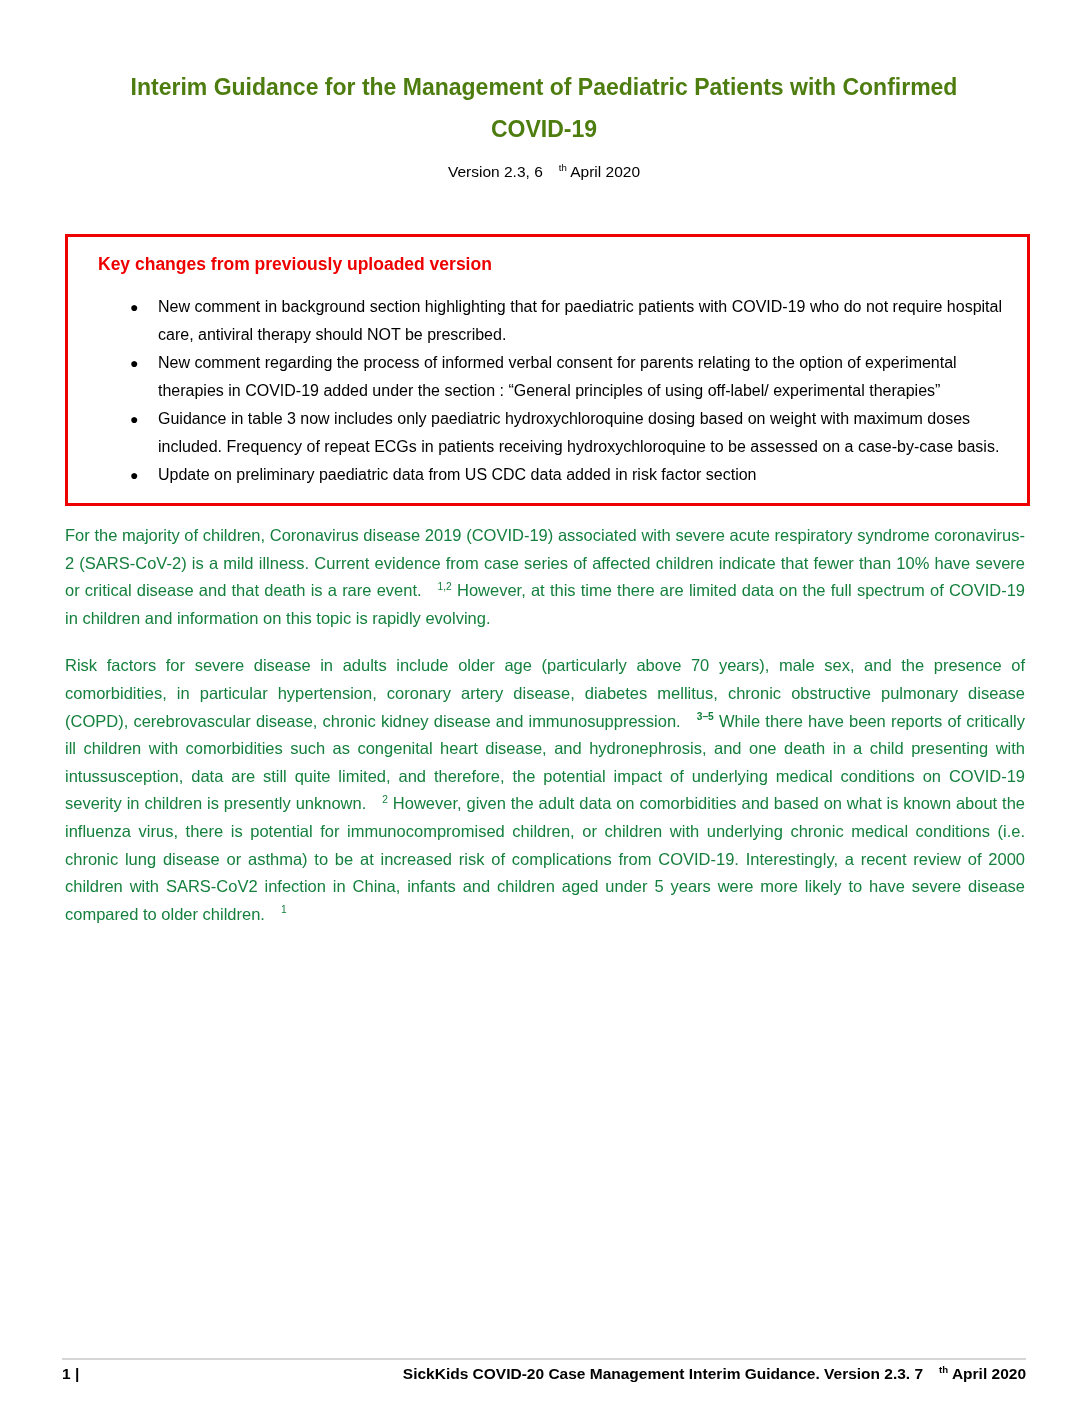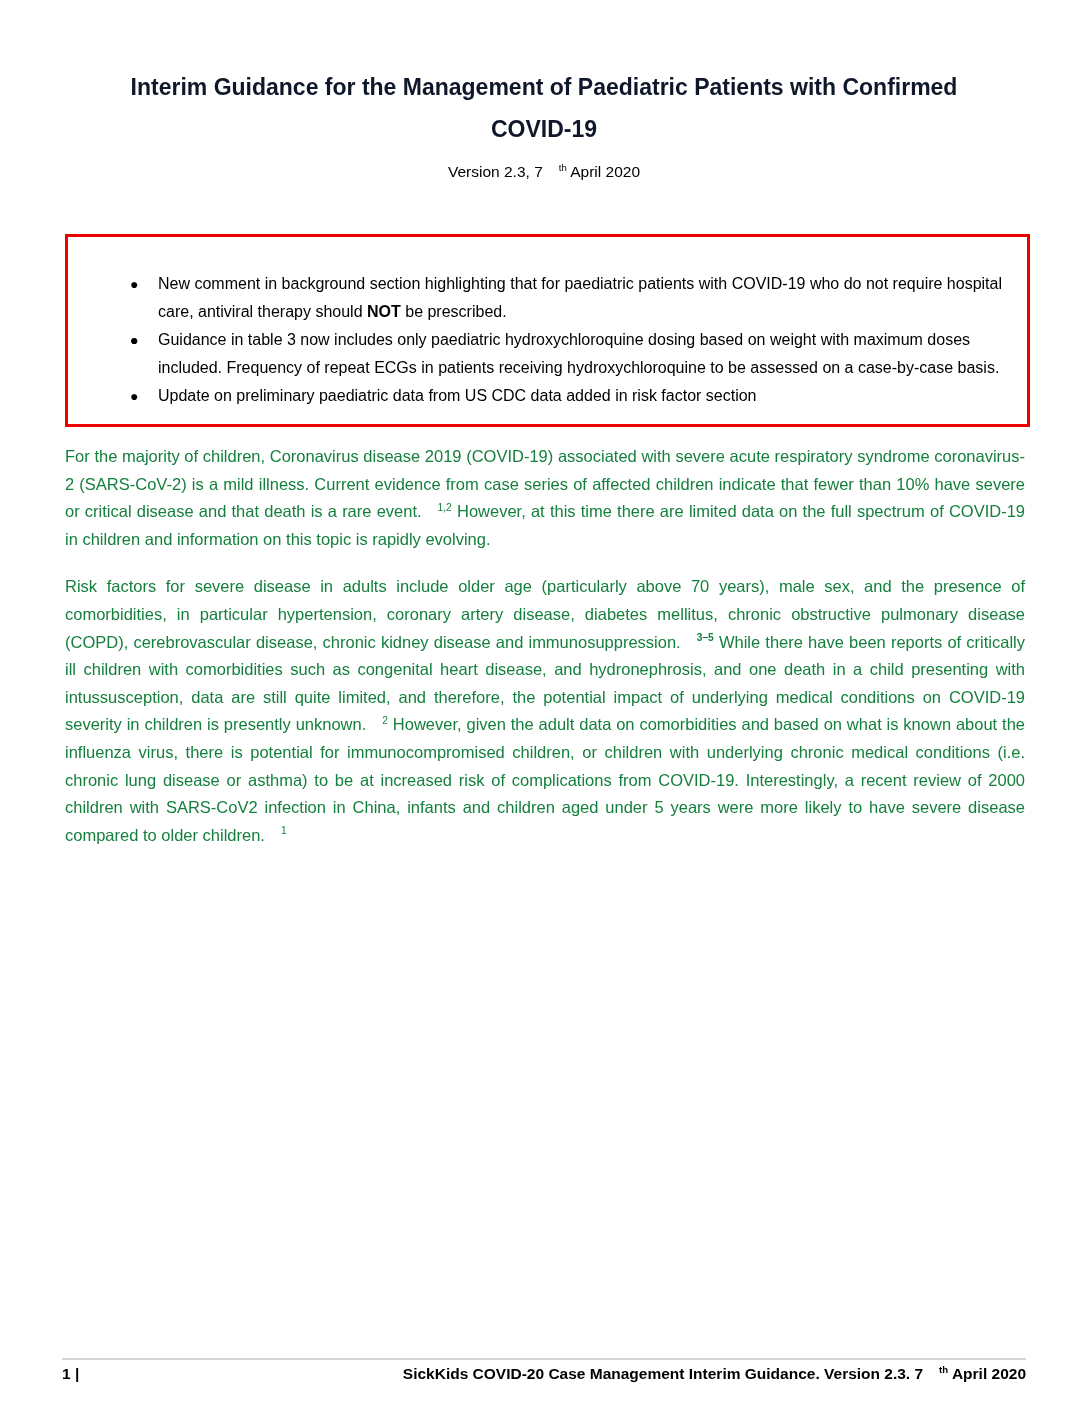--- a/index.html
+++ b/index.html
@@ -12,21 +12,21 @@
     overflow: hidden;
   }
   .page { position: relative; width: 1088px; height: 1408px; }
 
   .doc-title {
     margin-top: 66px;
     text-align: center;
     font-weight: bold;
     font-size: 23px;
     line-height: 42px;
-    color: #0f172a;
+    color: #4d7c0f;
   }
   .version-line {
     margin-top: 13px;
     text-align: center;
     font-size: 15.5px;
     color: #000000;
   }
 
   .key-box {
     margin: 53px 58px 0 65px;
@@ -98,30 +98,32 @@
 </head>
 <body>
 
 <div class="page">
 
   <div class="doc-title">
     <div>Interim Guidance for the Management of Paediatric Patients with Confirmed</div>
     <div>COVID-19</div>
   </div>
 
-  <div class="version-line"><span>Version 2.3, 7</span><sup>th</sup><span> April 2020</span></div>
+  <div class="version-line"><span>Version 2.3, 6</span><sup>th</sup><span> April 2020</span></div>
 
   <div class="key-box">
+    <div class="key-box-heading">Key changes from previously uploaded version</div>
     <ul class="key-list">
       <li>
         <span class="bullet">●</span>
-        <span><span>New comment in background section highlighting that for paediatric patients with COVID-19 who do not require hospital care, antiviral therapy should </span><span style="font-weight: bold;">NOT</span><span> be prescribed.</span></span>
+        <span><span>New comment in background section highlighting that for paediatric patients with COVID-19 who do not require hospital care, antiviral therapy should </span><span style="font-weight: normal;">NOT</span><span> be prescribed.</span></span>
       </li>
       <li>
         <span class="bullet">●</span>
+        <span><span>New comment regarding the process of informed verbal consent for parents relating to the option of experimental therapies in COVID-19 added under the section : “General principles of using off-label/ experimental therapies”</span></span>
       </li>
       <li>
         <span class="bullet">●</span>
         <span><span>Guidance in table 3 now includes only paediatric hydroxychloroquine dosing based on weight with maximum doses included.  Frequency of repeat ECGs in patients receiving hydroxychloroquine to be assessed on a case-by-case basis.</span></span>
       </li>
       <li>
         <span class="bullet">●</span>
         <span><span>Update on preliminary paediatric data from US CDC data added in risk factor section</span></span>
       </li>
     </ul>

